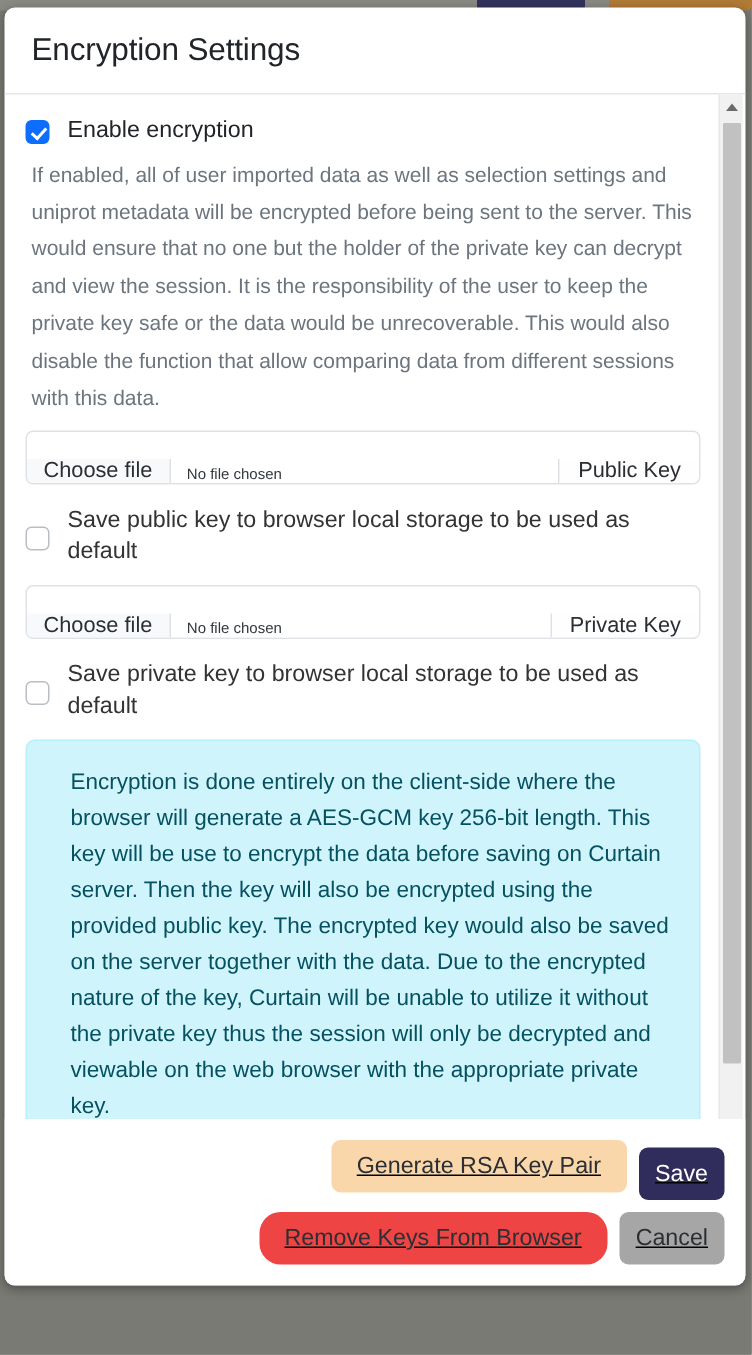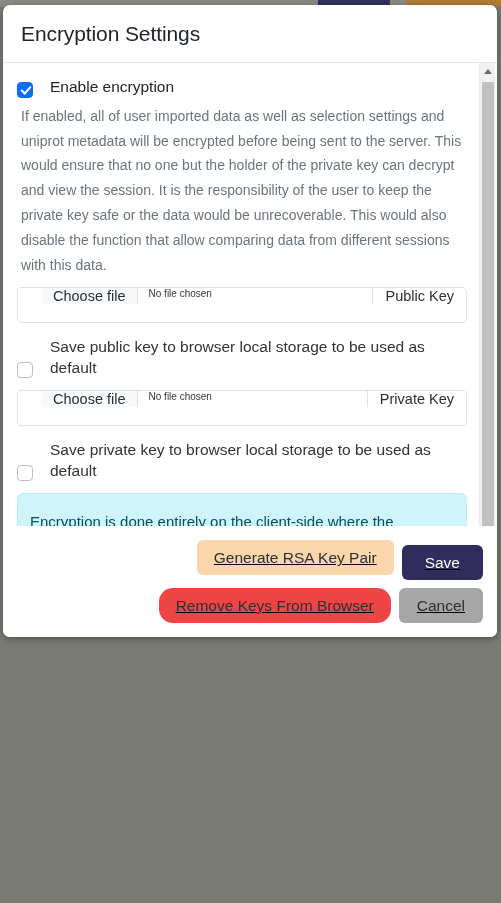--- a/index.html
+++ b/index.html
@@ -27,21 +27,21 @@
   }
   .bg-strip-mid {
     position: absolute; left: 390px; top: 0; width: 16px; height: 7px;
     background: #8a8a84;
   }
 
   
   .modal {
     position: absolute;
     left: 3px; top: 5px;
-    width: 494px; height: 632px;
+    width: 494px; height: 852px;
     background: #ffffff;
     border-radius: 7px;
     box-shadow: 0 2px 7px rgba(0,0,0,0.35);
     overflow: hidden;
     display: flex;
     flex-direction: column;
   }
 
   
   .modal-header {
@@ -61,22 +61,22 @@
   
   .modal-body {
     position: relative;
     flex: 1 1 auto;
     overflow: hidden;
     padding: 14px 30px 10px 14px;
   }
 
   .check-row {
     display: flex;
-    align-items: flex-end;
-    gap: 17px;
+    align-items: center;
+    gap: 12px;
     margin-bottom: 4px;
   }
   .cbox {
     flex: 0 0 auto;
     width: 16px; height: 16px;
     margin-top: 2px;
     border-radius: 4px;
     border: 1px solid #b9bec4;
     background: #fff;
     position: relative;
@@ -106,28 +106,27 @@
     font-size: 14px;
     color: #6c757d;
     line-height: 1.78;
     margin: 6px 0 9px 4px;
     max-width: 448px;
   }
 
   
   .input-group {
     display: flex;
-    align-items: flex-start;
+    align-items: flex-end;
     height: 36px;
     border: 1px solid #dee2e6;
     border-radius: 5px;
     overflow: hidden;
     margin-bottom: 14px;
     background: #fff;
-    padding-left: 24px;
   }
   .ig-btn {
     display: flex; align-items: center;
     padding: 0 11px;
     background: #f8f9fa;
     border-right: 1px solid #dee2e6;
     font-size: 14.5px;
     color: #2b2f33;
     white-space: nowrap;
   }
@@ -150,21 +149,21 @@
   }
 
   .gap-after-check { margin-bottom: 12px; }
 
   
   .alert-info {
     margin-top: 6px;
     background: #cff4fc;
     border: 1px solid #b6effb;
     border-radius: 6px;
-    padding: 16px 18px 26px 12px;
+    padding: 16px 18px 26px 29px;
     color: #055160;
     font-size: 15px;
     line-height: 1.6;
     max-width: 452px;
   }
 
   
   .scrollbar {
     position: absolute;
     right: 2px; top: 0;
@@ -210,23 +209,23 @@
   .btn {
     border: none;
     border-radius: 6px;
     font-size: 15.5px;
     font-family: "Liberation Sans", sans-serif;
     padding: 9px 17px;
     cursor: pointer;
     line-height: 1.1;
   }
   .btn-generate { background: #fad7ab; color: #2b2f33; }
-  .btn-save     { background: #302c5c; color: #ffffff; padding: 9px 23px; margin-top: 9px; }
+  .btn-save     { background: #302c5c; color: #ffffff; padding: 9px 11px; margin-top: 9px; }
   .btn-remove   { background: #ef4444; color: #2b2f33; border-radius: 14px; }
-  .btn-cancel   { background: #a6a6a6; color: #2b2f33; padding: 9px 18px; }
+  .btn-cancel   { background: #a6a6a6; color: #2b2f33; padding: 9px 11px; }
 </style>
 </head>
 <body>
 
 <div class="bg-layer">
   <div class="bg-strip-left"></div>
   <div class="bg-btn-navy"></div>
   <div class="bg-strip-mid"></div>
   <div class="bg-btn-orange"></div>
 </div>

